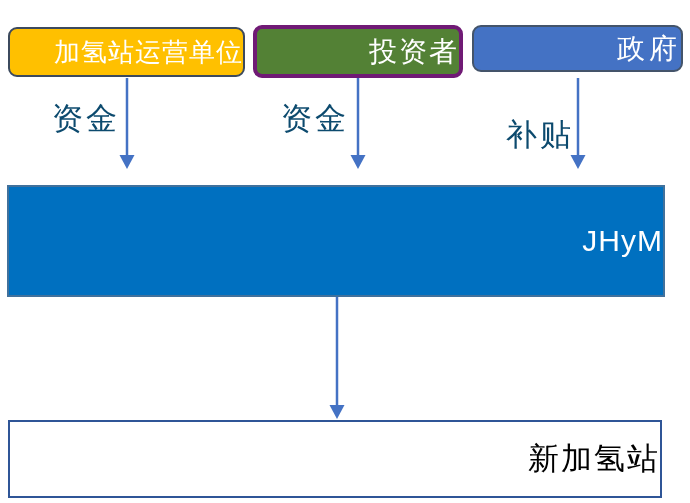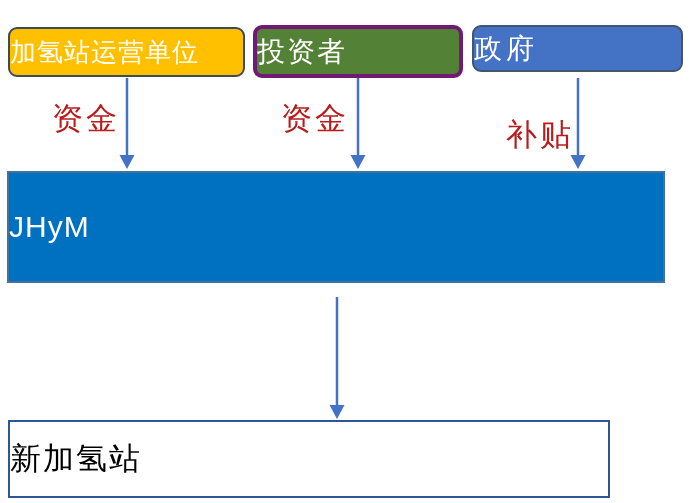--- a/index.html
+++ b/index.html
@@ -20,21 +20,21 @@
     left: 0;
     top: 0;
     width: 690px;
     height: 503px;
     pointer-events: none;
   }
   .box {
     position: absolute;
     display: flex;
     align-items: center;
-    justify-content: flex-start;
+    justify-content: flex-end;
     box-sizing: border-box;
     color: #ffffff;
     text-align: center;
   }
   .source {
     border-radius: 9px;
   }
   .src-operator {
     left: 8px; top: 27px; width: 237px; height: 50px;
     background: #FFC000;
@@ -50,38 +50,38 @@
     letter-spacing: 2px;
   }
   .src-government {
     left: 472px; top: 25px; width: 211px; height: 47px;
     background: #4472C4;
     border: 2px solid #44546A;
     font-size: 28px;
     letter-spacing: 4px;
   }
   .hub {
-    left: 7px; top: 171px; width: 658px; height: 112px;
+    left: 7px; top: 185px; width: 658px; height: 112px;
     background: #0070C0;
     border: 2px solid #41719C;
     font-size: 30px;
     font-weight: 300;
     letter-spacing: 1px;
   }
   .output {
-    left: 8px; top: 420px; width: 602px; height: 78px;
+    left: 8px; top: 420px; width: 654px; height: 78px;
     background: #ffffff;
     border: 2px solid #2F5597;
     color: #000000;
     font-size: 31px;
     letter-spacing: 2px;
   }
   .flow-label {
     position: absolute;
-    color: #b91c1c;
+    color: #0c4a6e;
     font-size: 31px;
     letter-spacing: 3px;
     white-space: nowrap;
     line-height: 1;
   }
   .lbl-funds-1 { left: 52px;  top: 103px; }
   .lbl-funds-2 { left: 281px; top: 103px; }
   .lbl-subsidy { left: 506px; top: 103px; margin-top: 16px; }
   .lbl-build   { left: 349px; top: 313px; }
 </style>

